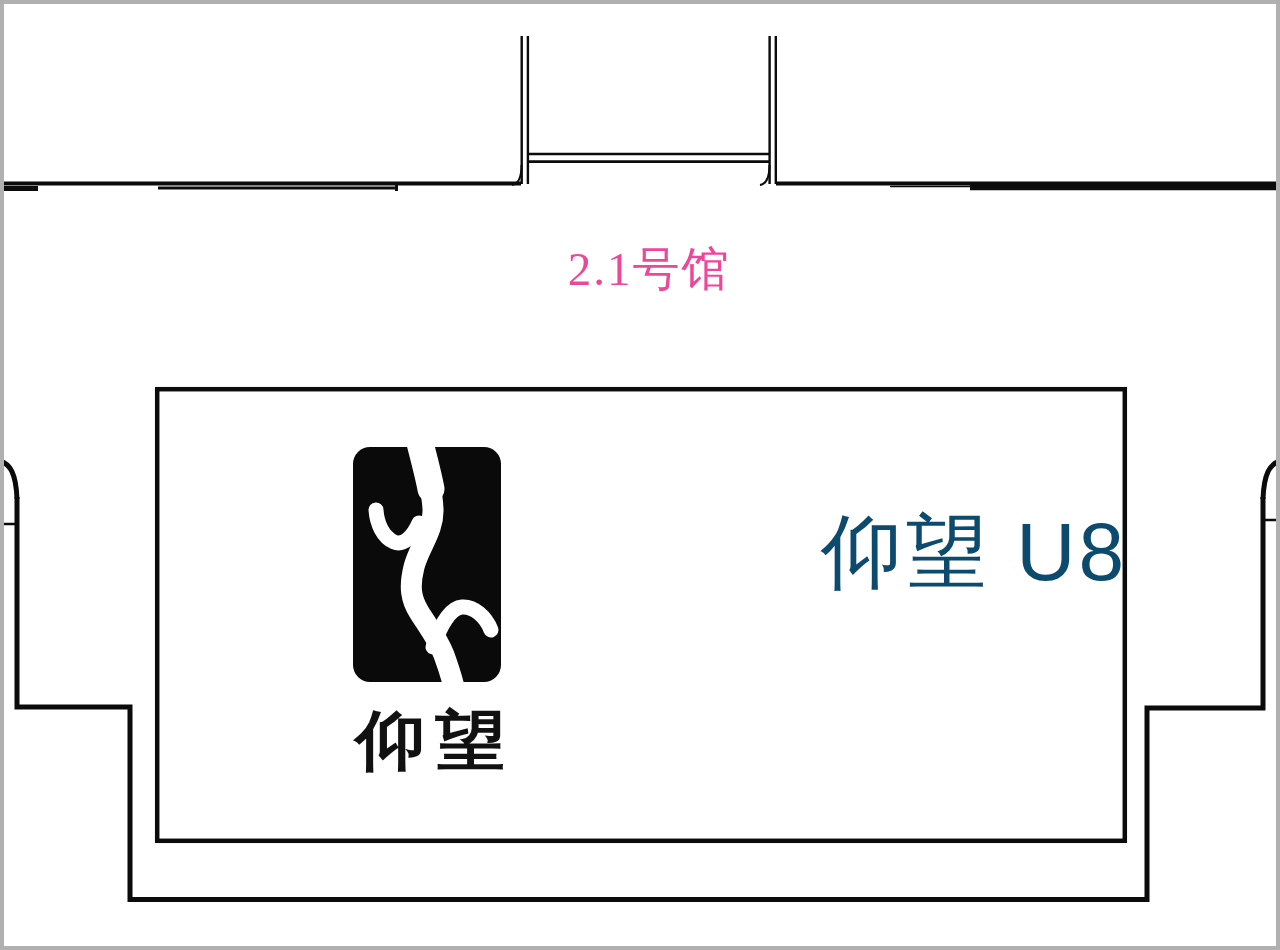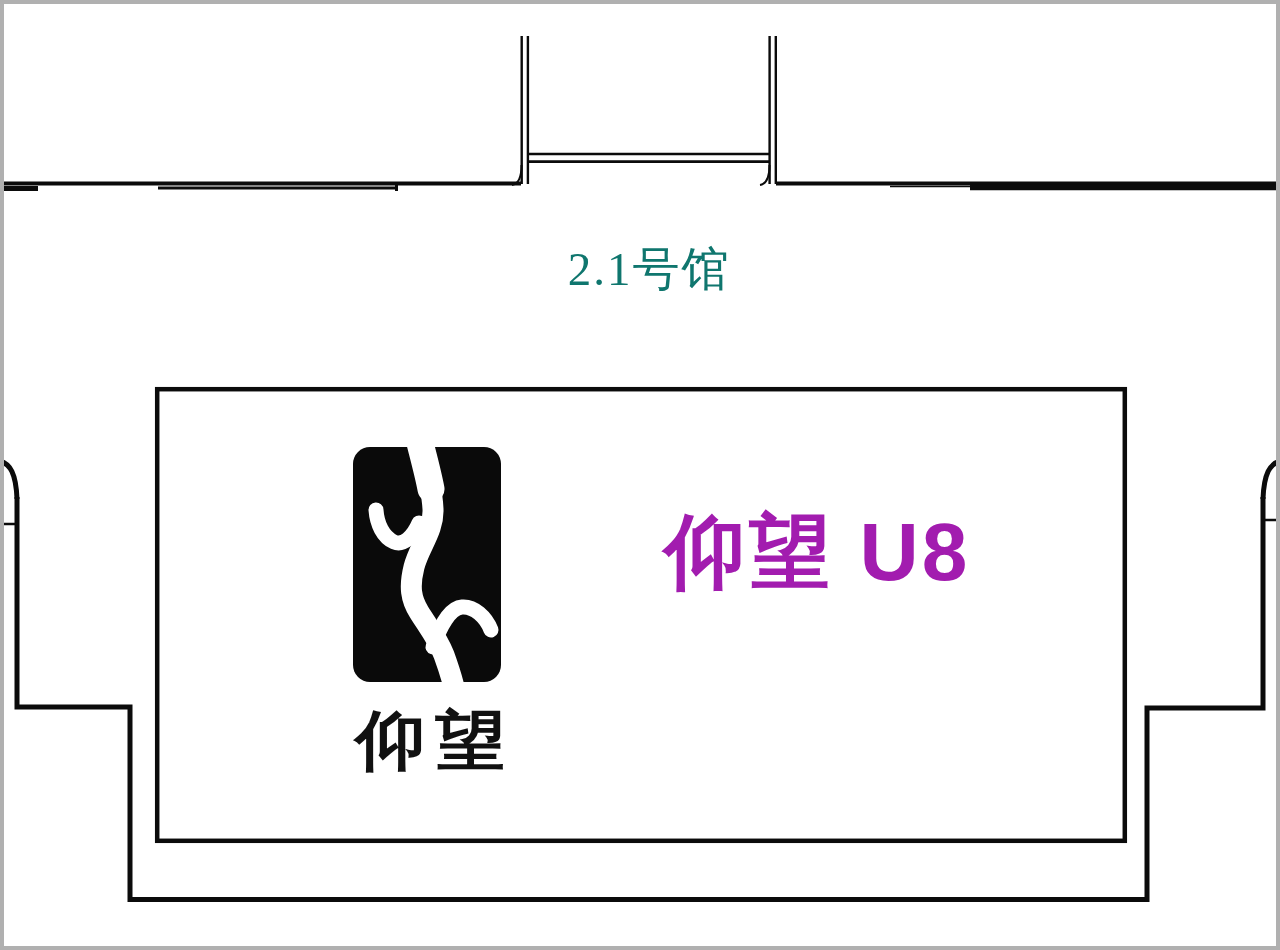--- a/index.html
+++ b/index.html
@@ -16,21 +16,21 @@
     pointer-events:none;
     z-index:50;
   }
   .plan-svg{position:absolute;left:0;top:0;z-index:1;}
   .hall-label{
     position:absolute;
     left:649px;top:238px;
     transform:translateX(-50%);
     font-family:"Liberation Serif","DejaVu Serif",serif;
     font-size:47px;
-    color:#0f766e;
+    color:#ec4899;
     letter-spacing:2px;
     white-space:nowrap;
     z-index:3;
   }
   .booth{
     position:absolute;
     left:155px;top:387px;
     width:972px;height:456px;
     z-index:2;
   }
@@ -50,23 +50,23 @@
     letter-spacing:9px;
     color:#111111;
     white-space:nowrap;
     transform:scale(1.04,0.96);
     transform-origin:left top;
   }
   .booth-title{
     position:absolute;
     left:352px;top:122px;  
     width:620px;
-    text-align:center;
-    color:#a21caf;
-    font-weight:700;
+    text-align:right;
+    color:#0c4a6e;
+    font-weight:400;
   }
   .booth-title .line1{
     font-size:82px;line-height:1.05;
     letter-spacing:3px;
     white-space:nowrap;
   }
   .booth-title .line2{
     font-size:90px;line-height:1.0;
     margin-top:26px;
     letter-spacing:2px;

